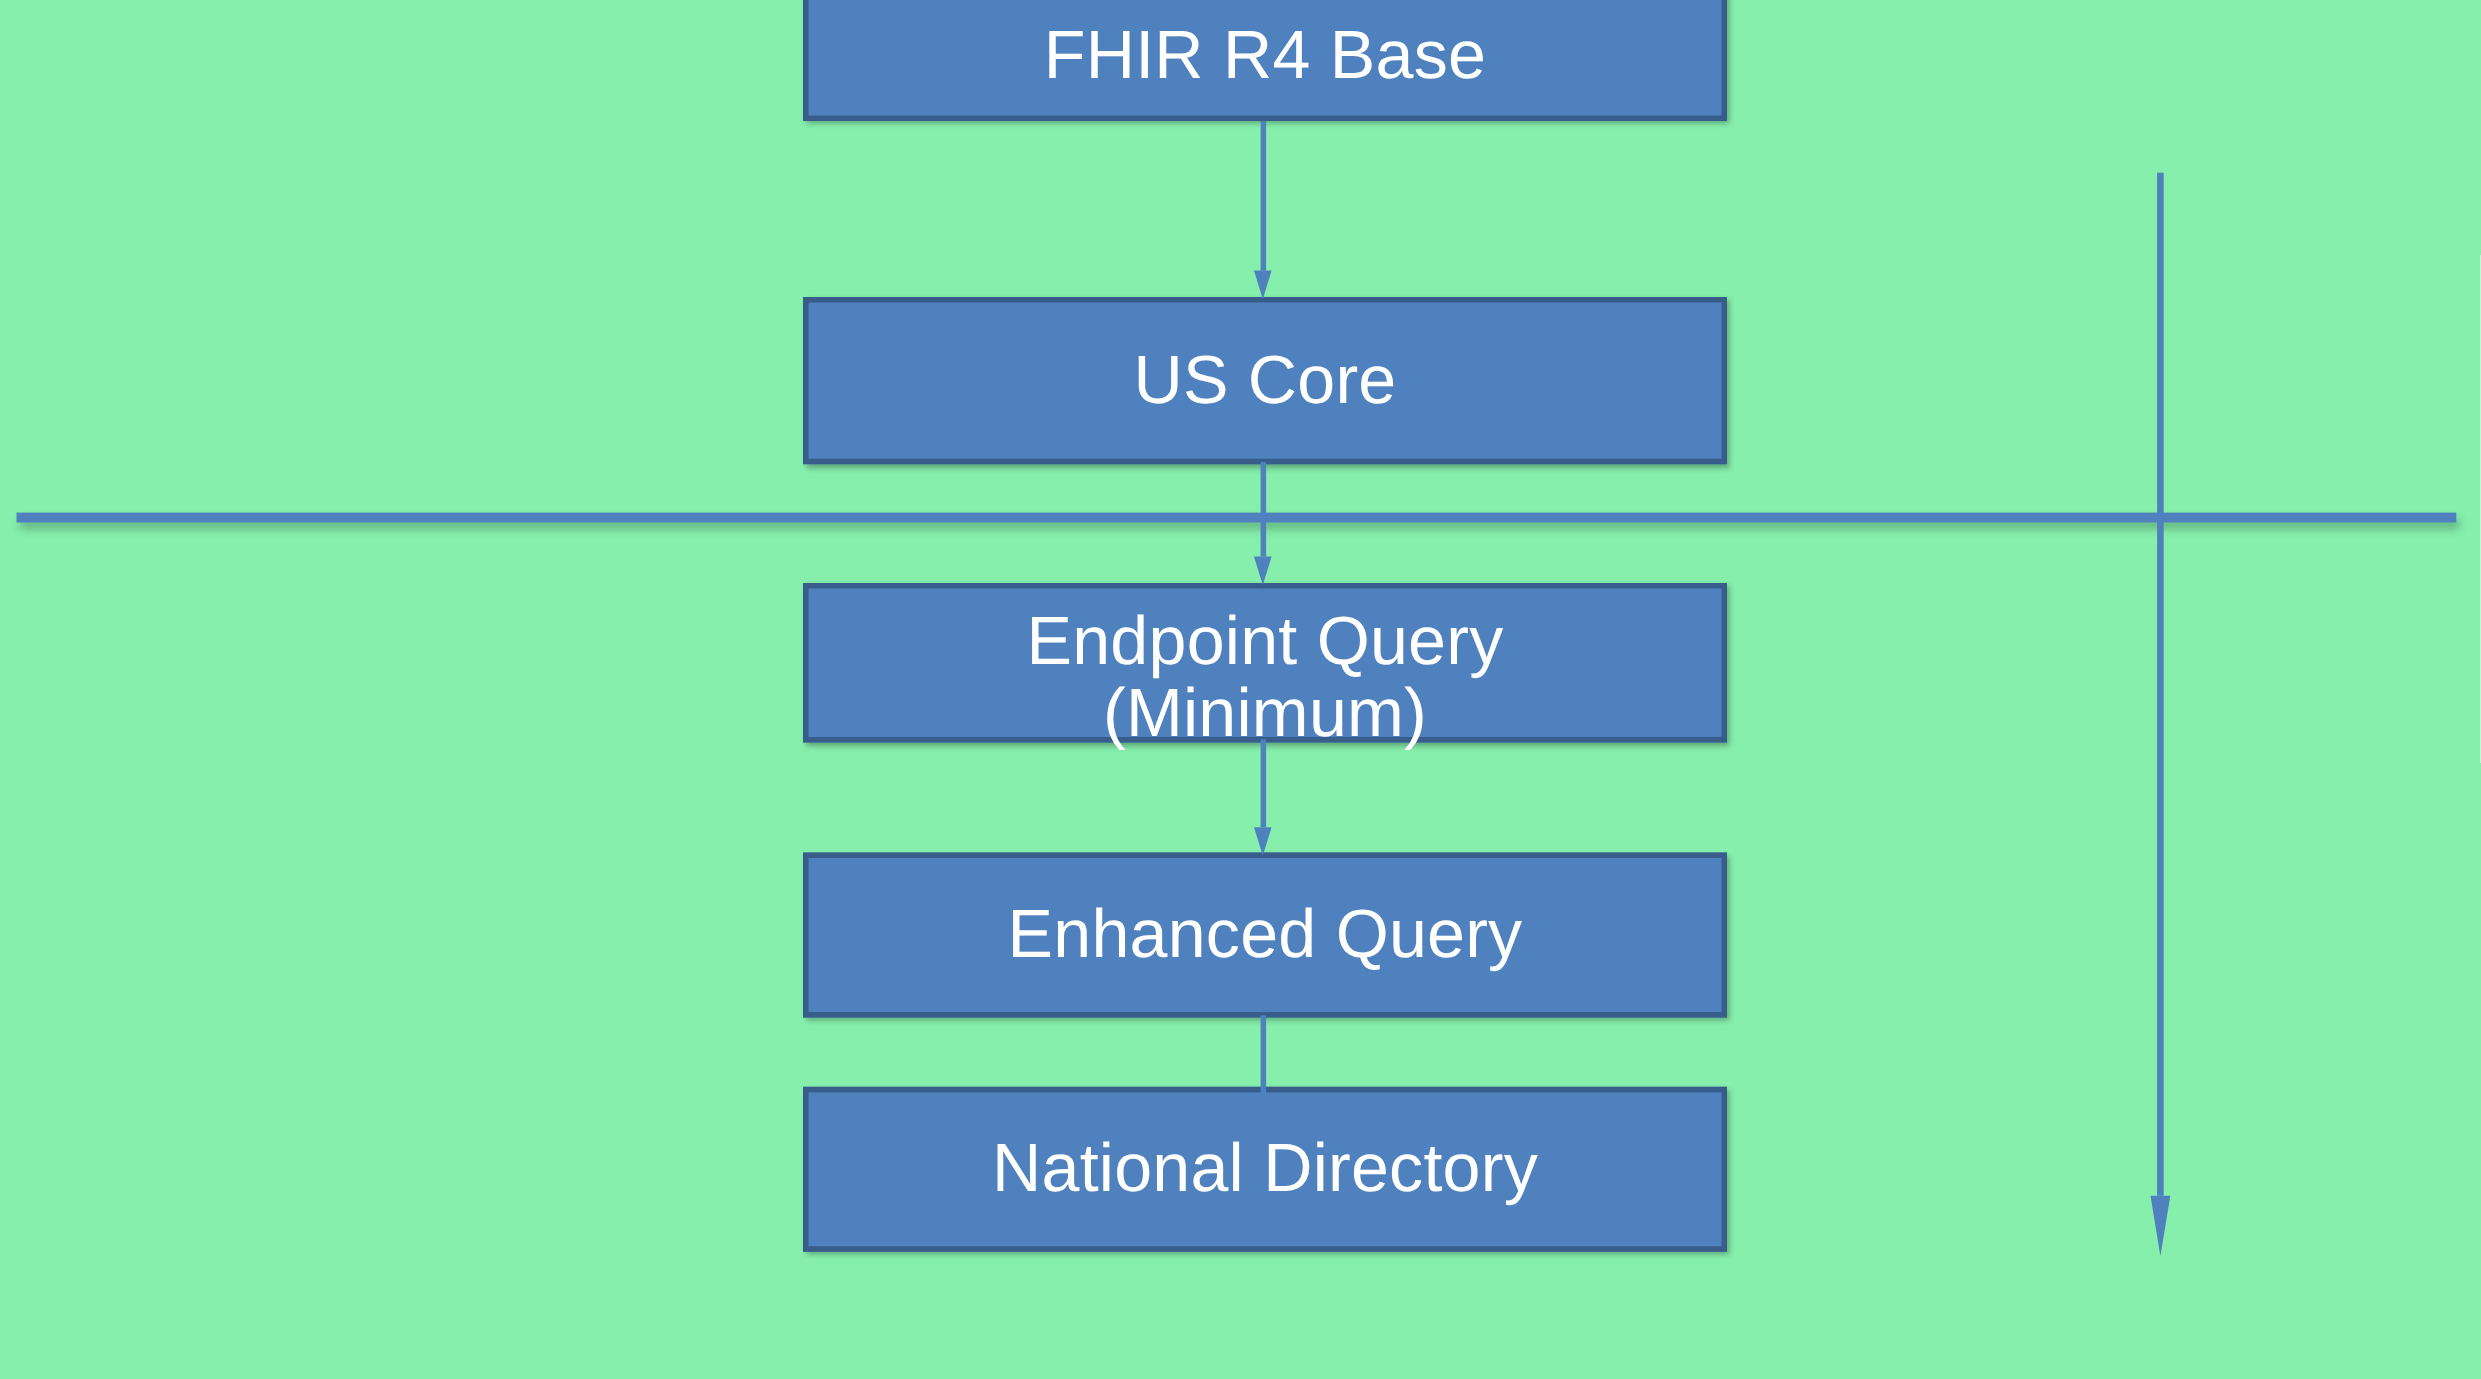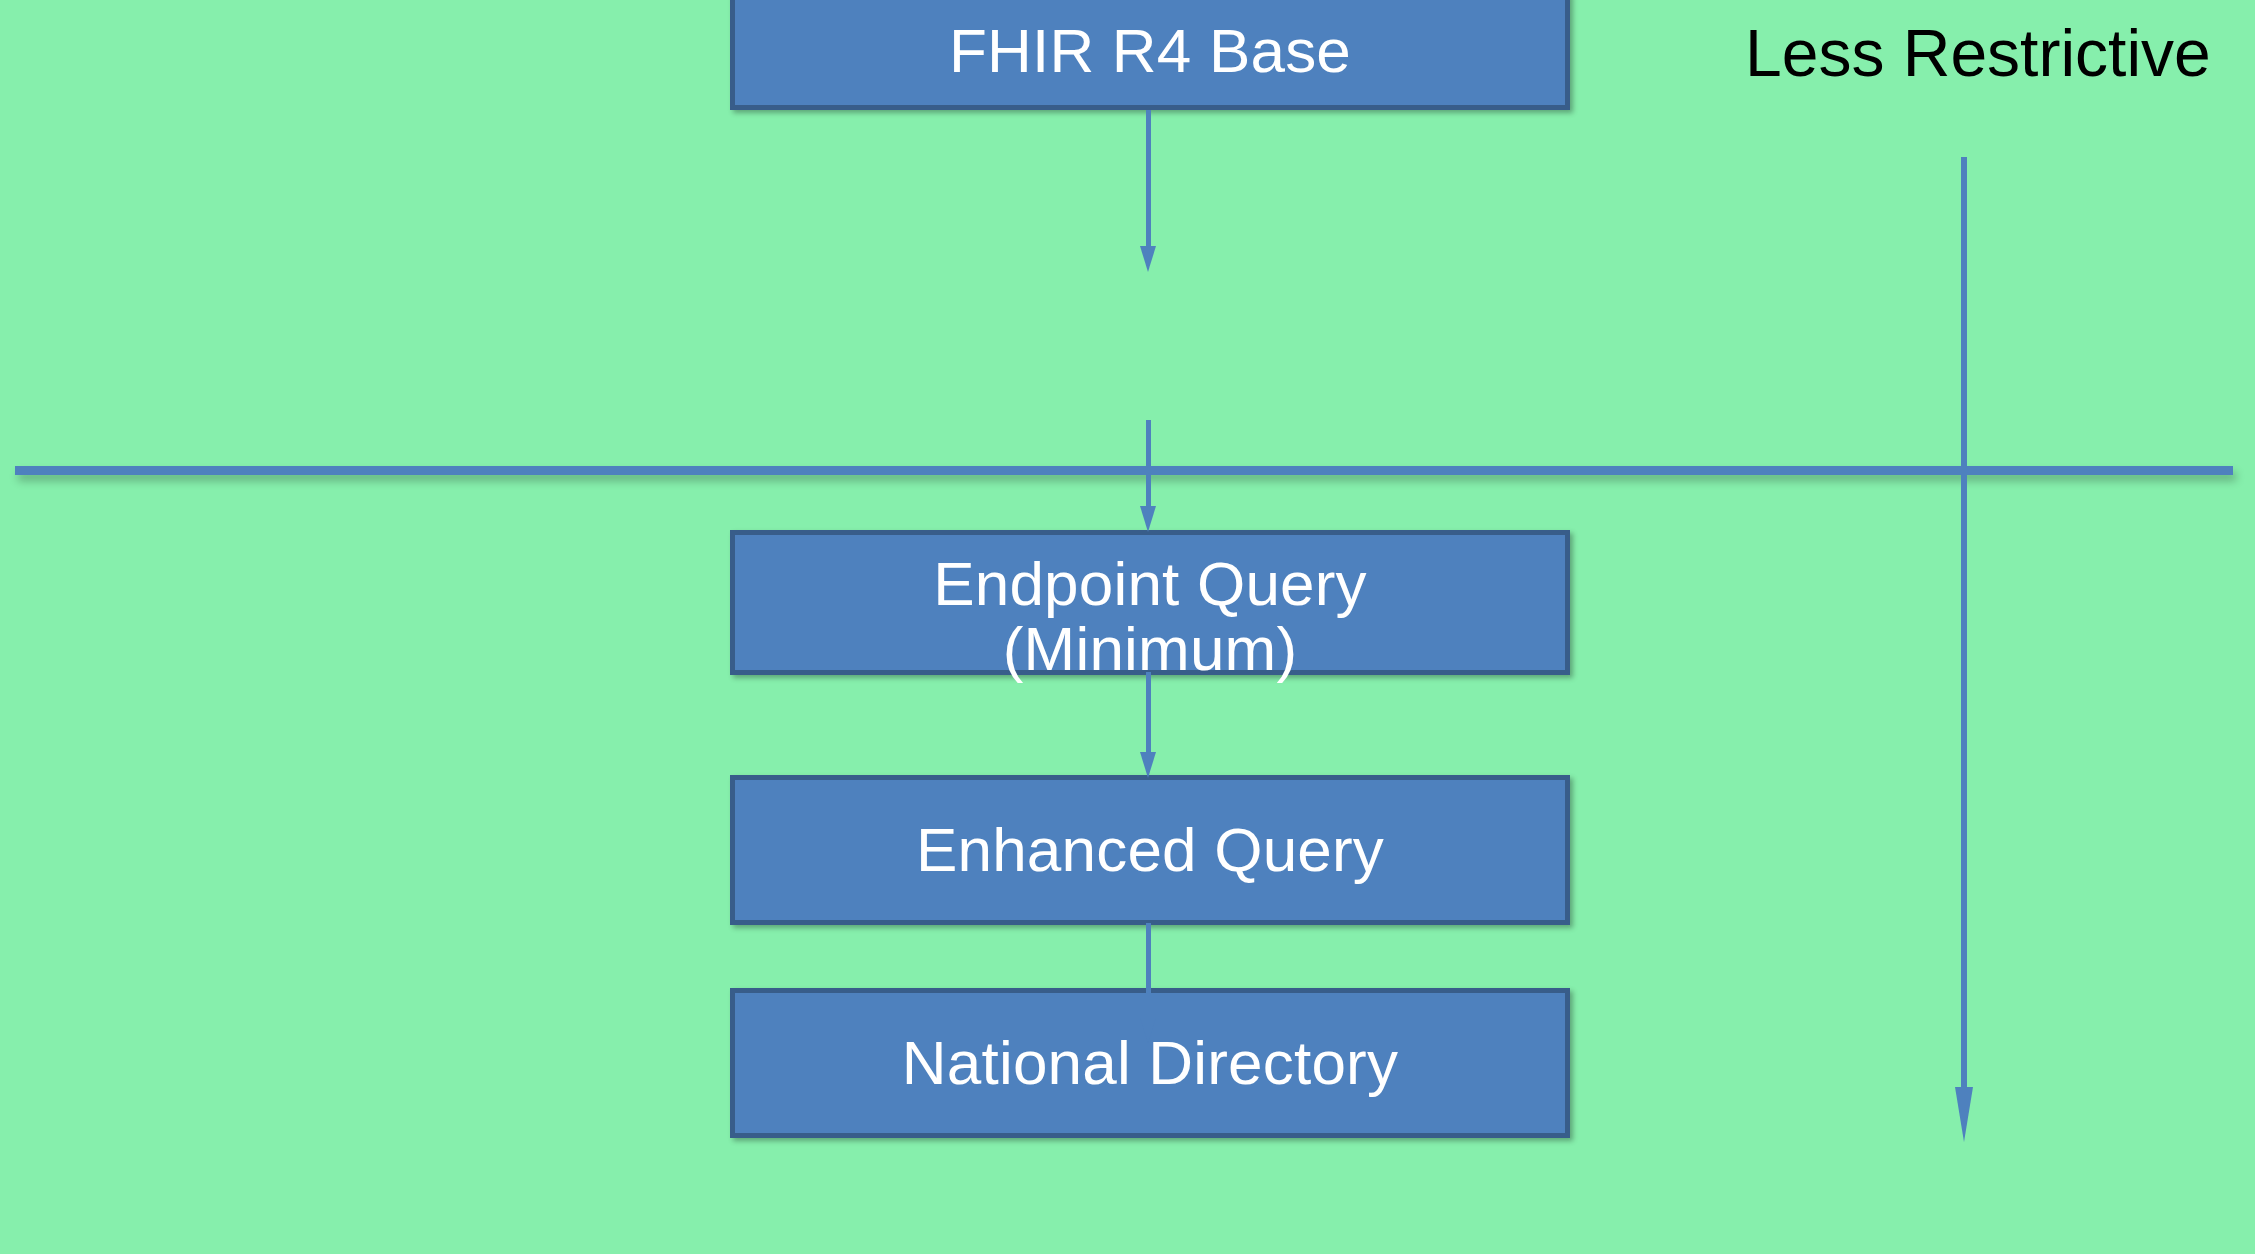--- a/index.html
+++ b/index.html
@@ -144,20 +144,23 @@
 <body>
 
 <div id="canvas">
 
   <div id="divider"></div>
 
   <div class="node" id="node-fhir-r4-base">
     <span class="node-label">FHIR R4 Base</span>
   </div>
 
+  <div class="node" id="node-us-core">
+    <span class="node-label">US Core</span>
+  </div>
 
   <div class="node" id="node-endpoint-query">
     <span class="node-label">Endpoint Query
 (Minimum)</span>
   </div>
 
   <div class="node" id="node-enhanced-query">
     <span class="node-label">Enhanced Query</span>
   </div>
 
@@ -178,21 +181,20 @@
   <div class="connector" id="connector-3">
     <div class="shaft"></div>
     <div class="head"></div>
   </div>
 
   <div class="connector" id="connector-4">
     <div class="shaft"></div>
     <div class="head"></div>
   </div>
 
-  <div class="axis-label" id="label-less-restrictive">Less Restrictive</div>
 
   <div id="axis-arrow">
     <div class="axis-shaft"></div>
     <div class="axis-head"></div>
   </div>
 
 
 </div>
 
 </body></html>

